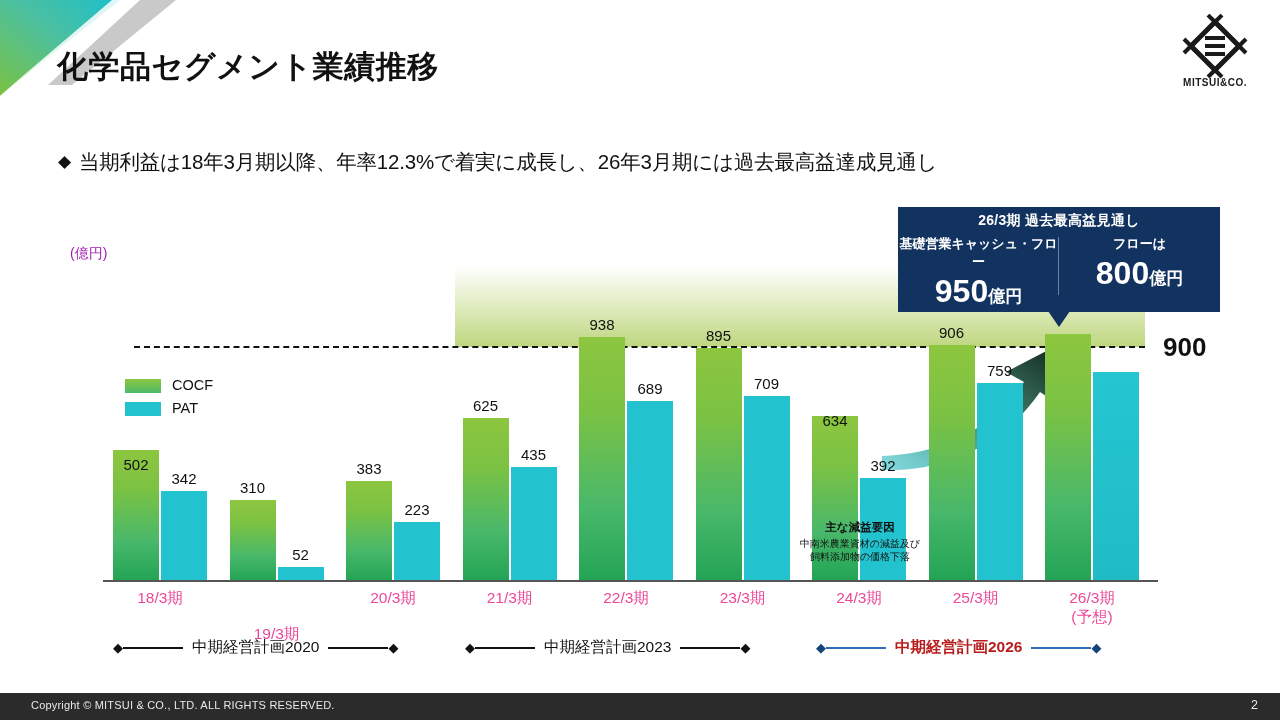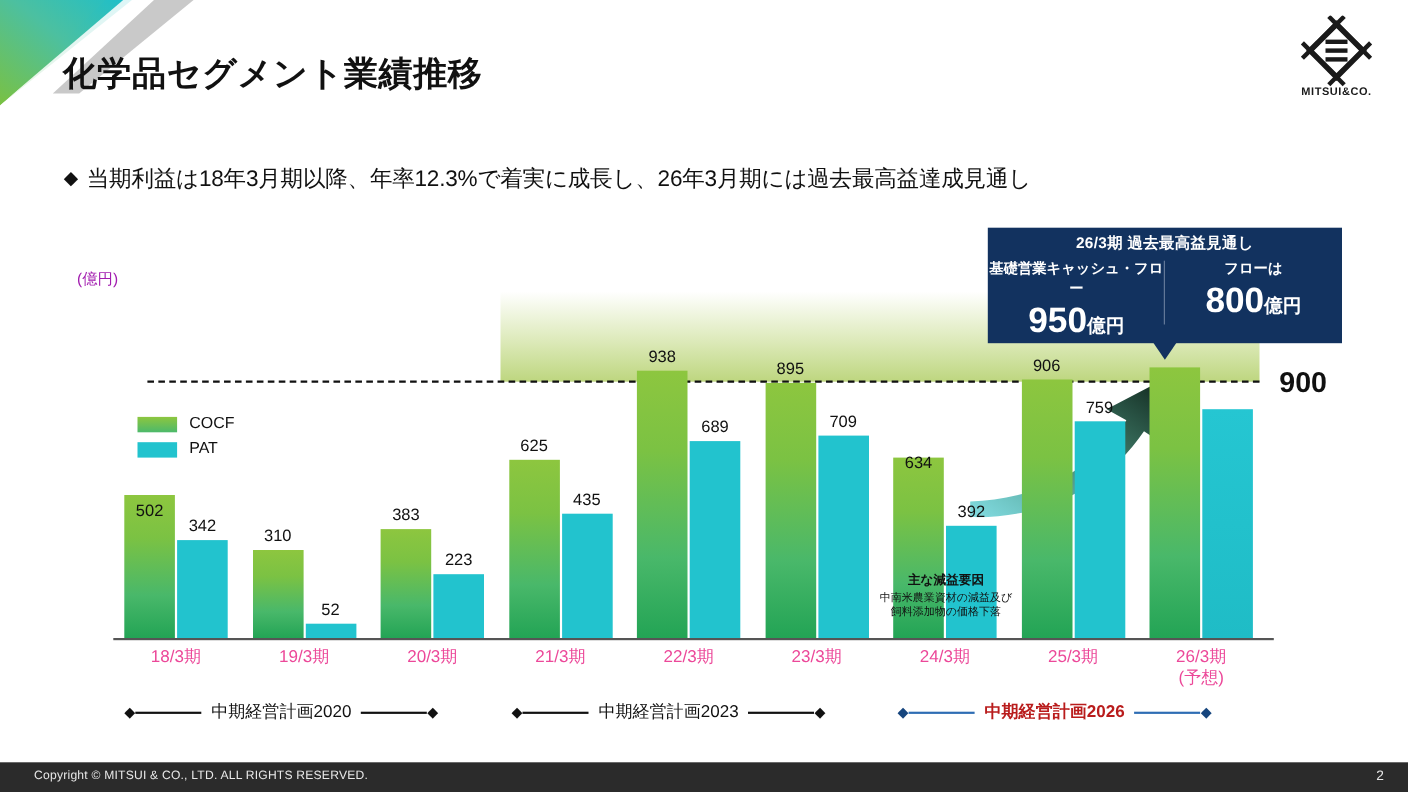--- a/index.html
+++ b/index.html
@@ -231,21 +231,21 @@
         <div class="vlabel" style="left: 916.5px; top: 323.943px;">906</div>
         <div class="bar pat" style="left: 976.5px; top: 383.082px; width: 46px; height: 196.918px;"></div>
         <div class="vlabel" style="left: 964.5px; top: 362.082px;">759</div>
         <div class="bar cocf" style="left: 1045px; top: 333.528px; width: 46px; height: 246.472px;"></div>
         <div class="bar pat pat2" style="left: 1093px; top: 372.444px; width: 46px; height: 207.556px;"></div>
       </div>
     <div class="axis"></div>
   <div class="xlabel" style="left: 90px;">
         <div>18/3期</div>
       </div>
-      <div class="xlabel" style="left: 206.5px;">
+      <div class="xlabel" style="left: 206.5px; margin-top: 36px;">
         <div>19/3期</div>
       </div>
       <div class="xlabel" style="left: 323px;">
         <div>20/3期</div>
       </div>
       <div class="xlabel" style="left: 439.5px;">
         <div>21/3期</div>
       </div>
       <div class="xlabel" style="left: 556px;">
         <div>22/3期</div>

